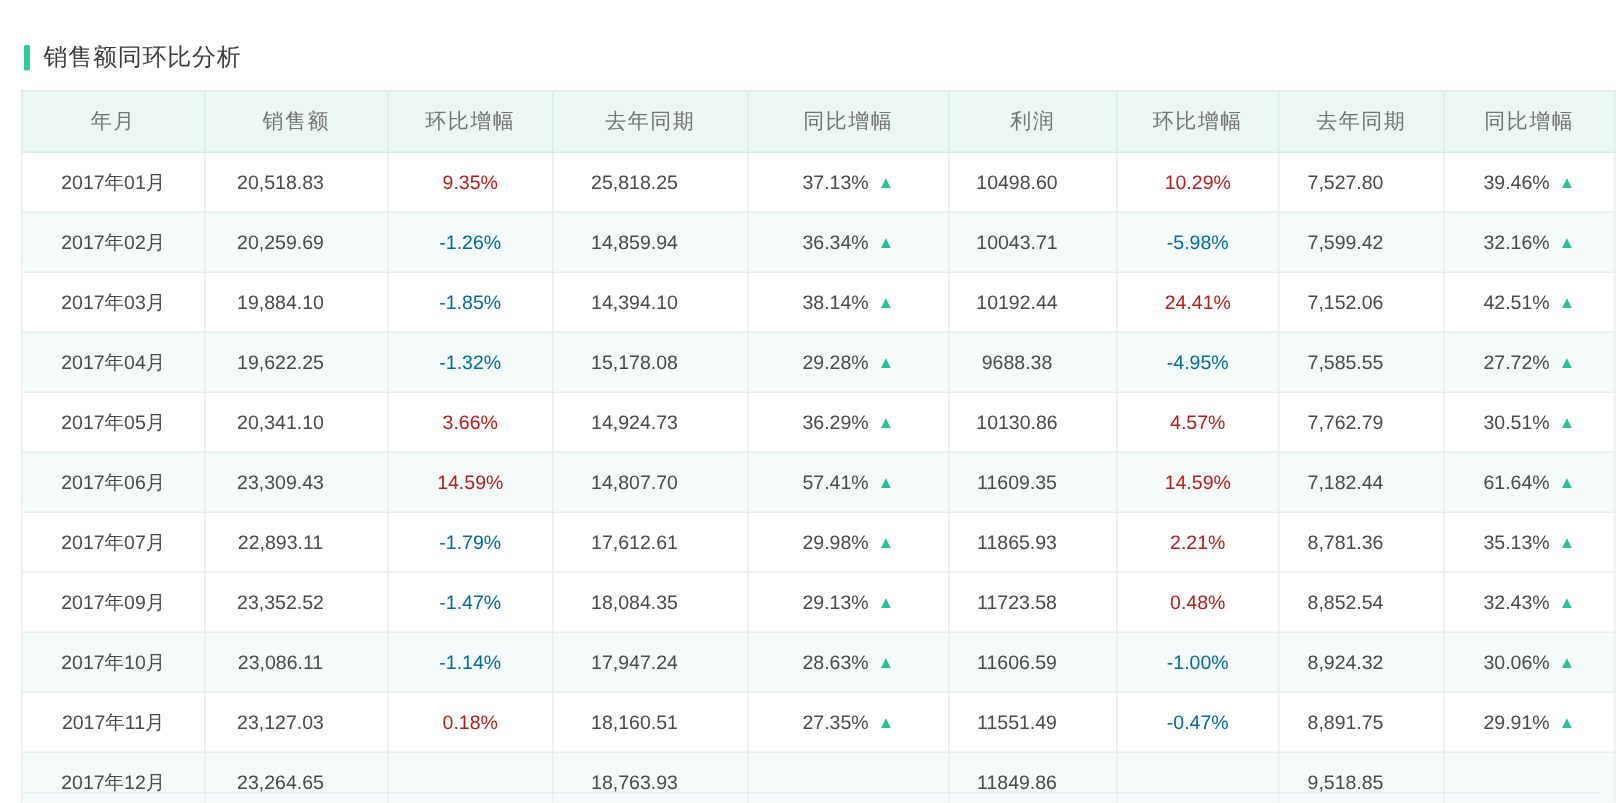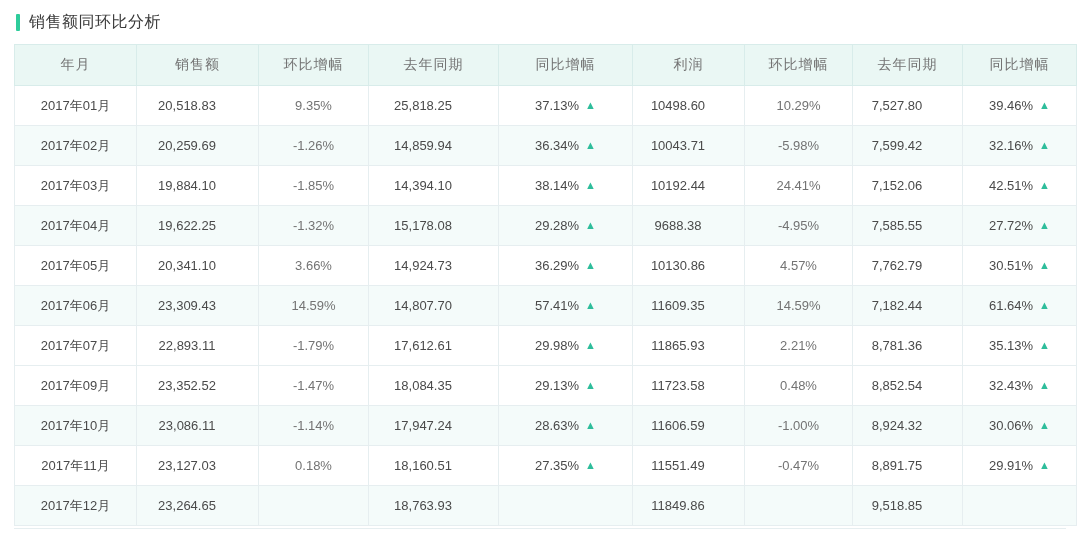--- a/index.html
+++ b/index.html
@@ -12,21 +12,21 @@
     height: 535px;
     font-family: "Liberation Sans", sans-serif;
     color: #333333;
     overflow: hidden;
   }
   .page {
     width: 1080px;
     height: 535px;
     position: relative;
     box-sizing: border-box;
-    padding: 0 14px;
+    padding: 16px 14px;
   }
   .title-row {
     display: flex;
     align-items: center;
     height: 44px;
     padding-left: 2px;
   }
   .title-bar {
     width: 4px;
     height: 17px;
@@ -65,24 +65,24 @@
   }
   table.data tr.alt td {
     background: #f4fbfa;
     margin-left: 26px;
   }
   .num-right {
     text-align: left;
     padding-right: 22px;
   }
   .pos {
-    color: #737373;
+    color: #b91c1c;
   }
   .neg {
-    color: #737373;
+    color: #0369a1;
   }
   .cell-inline {
     display: inline-block;
     white-space: nowrap;
   }
   .arrow-up {
     display: inline-block;
     margin-left: 6px;
     color: #2ebd9b;
     font-size: 11px;

